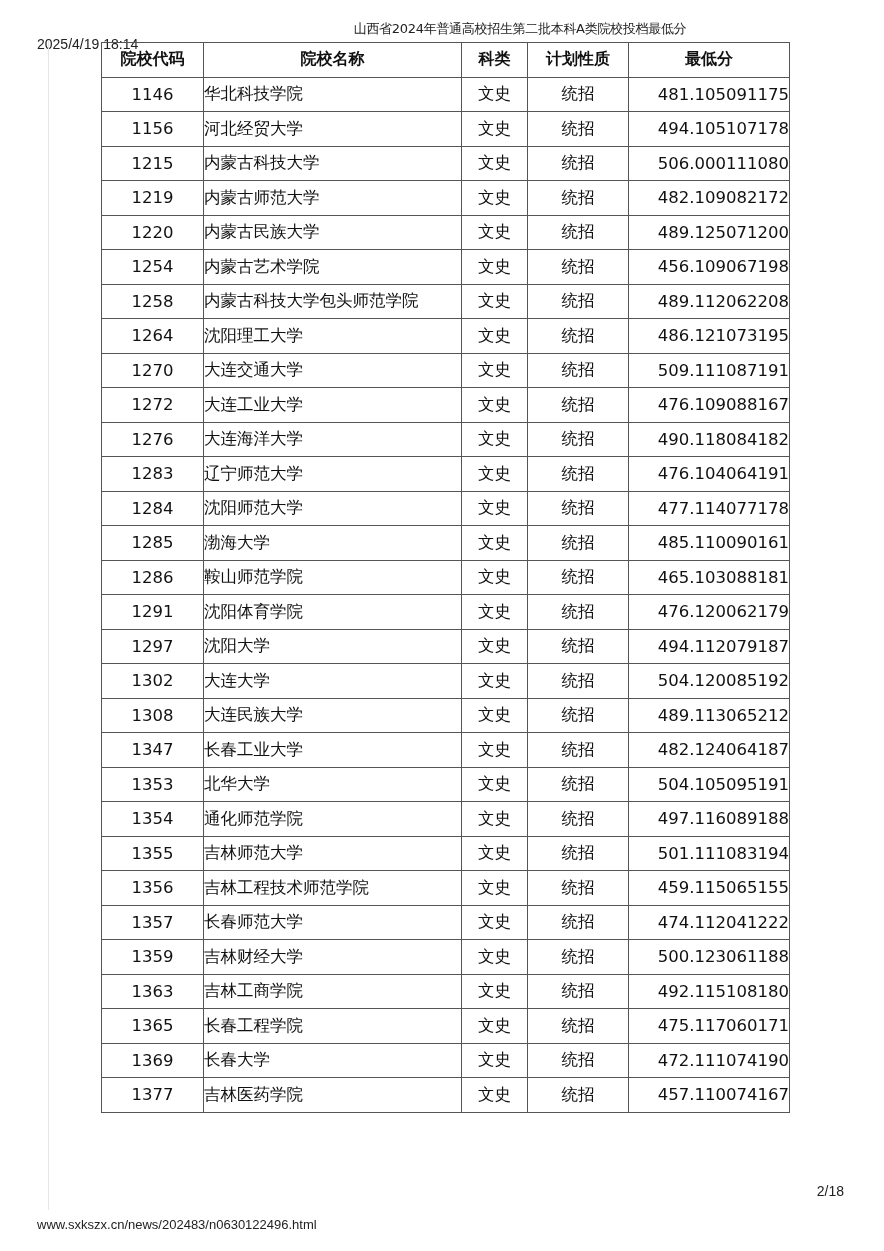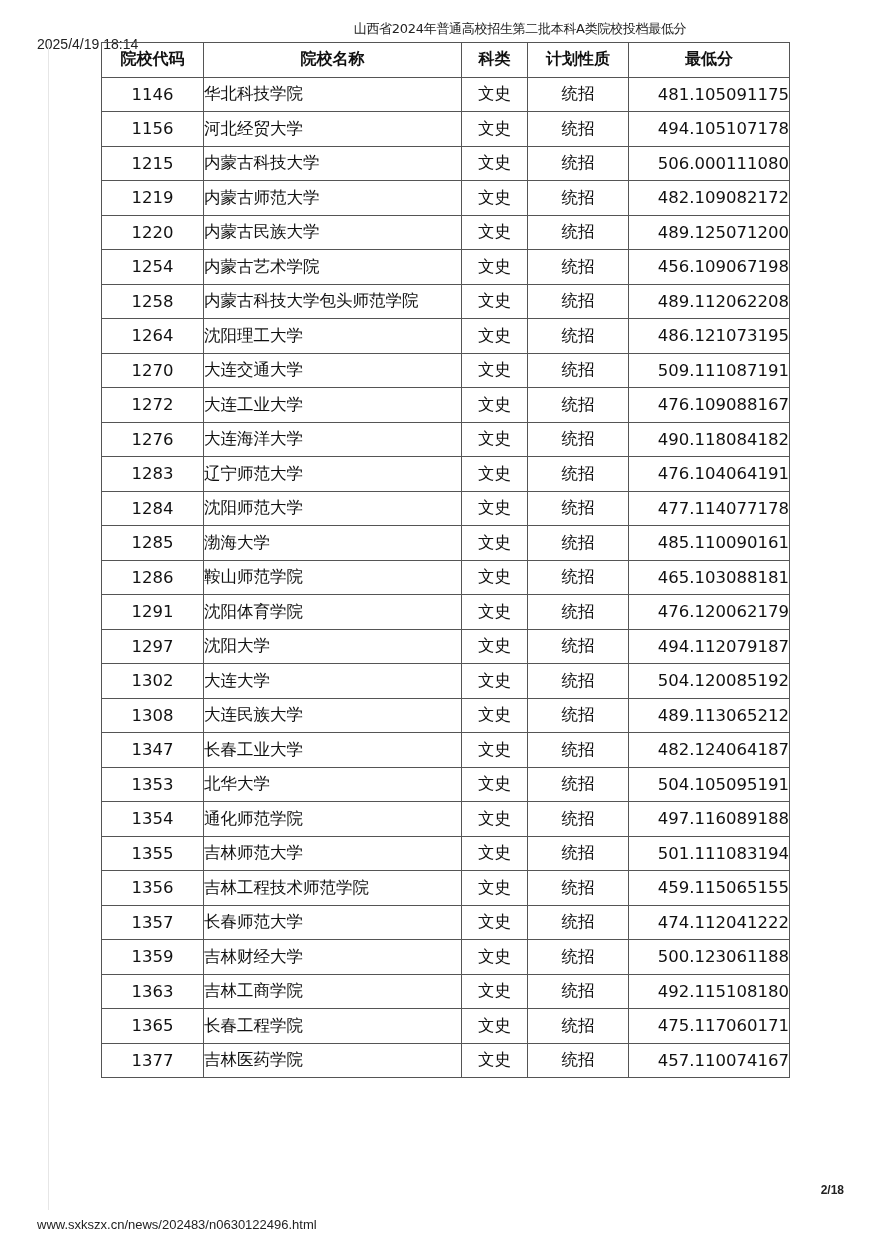--- a/index.html
+++ b/index.html
@@ -36,21 +36,21 @@
   td.c-cat, td.c-plan { text-align: center; }
   td.c-score { text-align: right; padding-right: 4px; margin-top: 36px; }
   col.w1 { width: 102px; } col.w2 { width: 258px; } col.w3 { width: 66px; }
   col.w4 { width: 101px; } col.w5 { width: 161px; }
   .ftr-url {
     position: absolute; left: 37px; top: 1217px;
     font-family: "Liberation Sans", sans-serif; font-size: 13px; color: #222;
   }
   .ftr-page {
     position: absolute; right: 40px; top: 1183px;
-    font-family: "Liberation Sans", sans-serif; font-size: 12px; color: #222; font-weight: bold;
+    font-family: "Liberation Sans", sans-serif; font-size: 14px; color: #222;
   }
 </style>
 </head>
 <body>
 
 <div class="hdr-date">2025/4/19 18:14</div>
 <div class="hdr-title">山西省2024年普通高校招生第二批本科A类院校投档最低分</div>
 <div class="margin-line"></div>
 
 <table class="grid">
@@ -261,20 +261,27 @@
         <td class="c-score">492.115108180</td>
       </tr>
       <tr>
         <td class="c-code">1365</td>
         <td class="c-name">长春工程学院</td>
         <td class="c-cat">文史</td>
         <td class="c-plan">统招</td>
         <td class="c-score">475.117060171</td>
       </tr>
       <tr>
+        <td class="c-code">1369</td>
+        <td class="c-name">长春大学</td>
+        <td class="c-cat">文史</td>
+        <td class="c-plan">统招</td>
+        <td class="c-score">472.111074190</td>
+      </tr>
+      <tr>
         <td class="c-code">1377</td>
         <td class="c-name">吉林医药学院</td>
         <td class="c-cat">文史</td>
         <td class="c-plan">统招</td>
         <td class="c-score">457.110074167</td>
       </tr>
     </tbody>
 </table>
 
 <div class="ftr-url">www.sxkszx.cn/news/202483/n0630122496.html</div>

